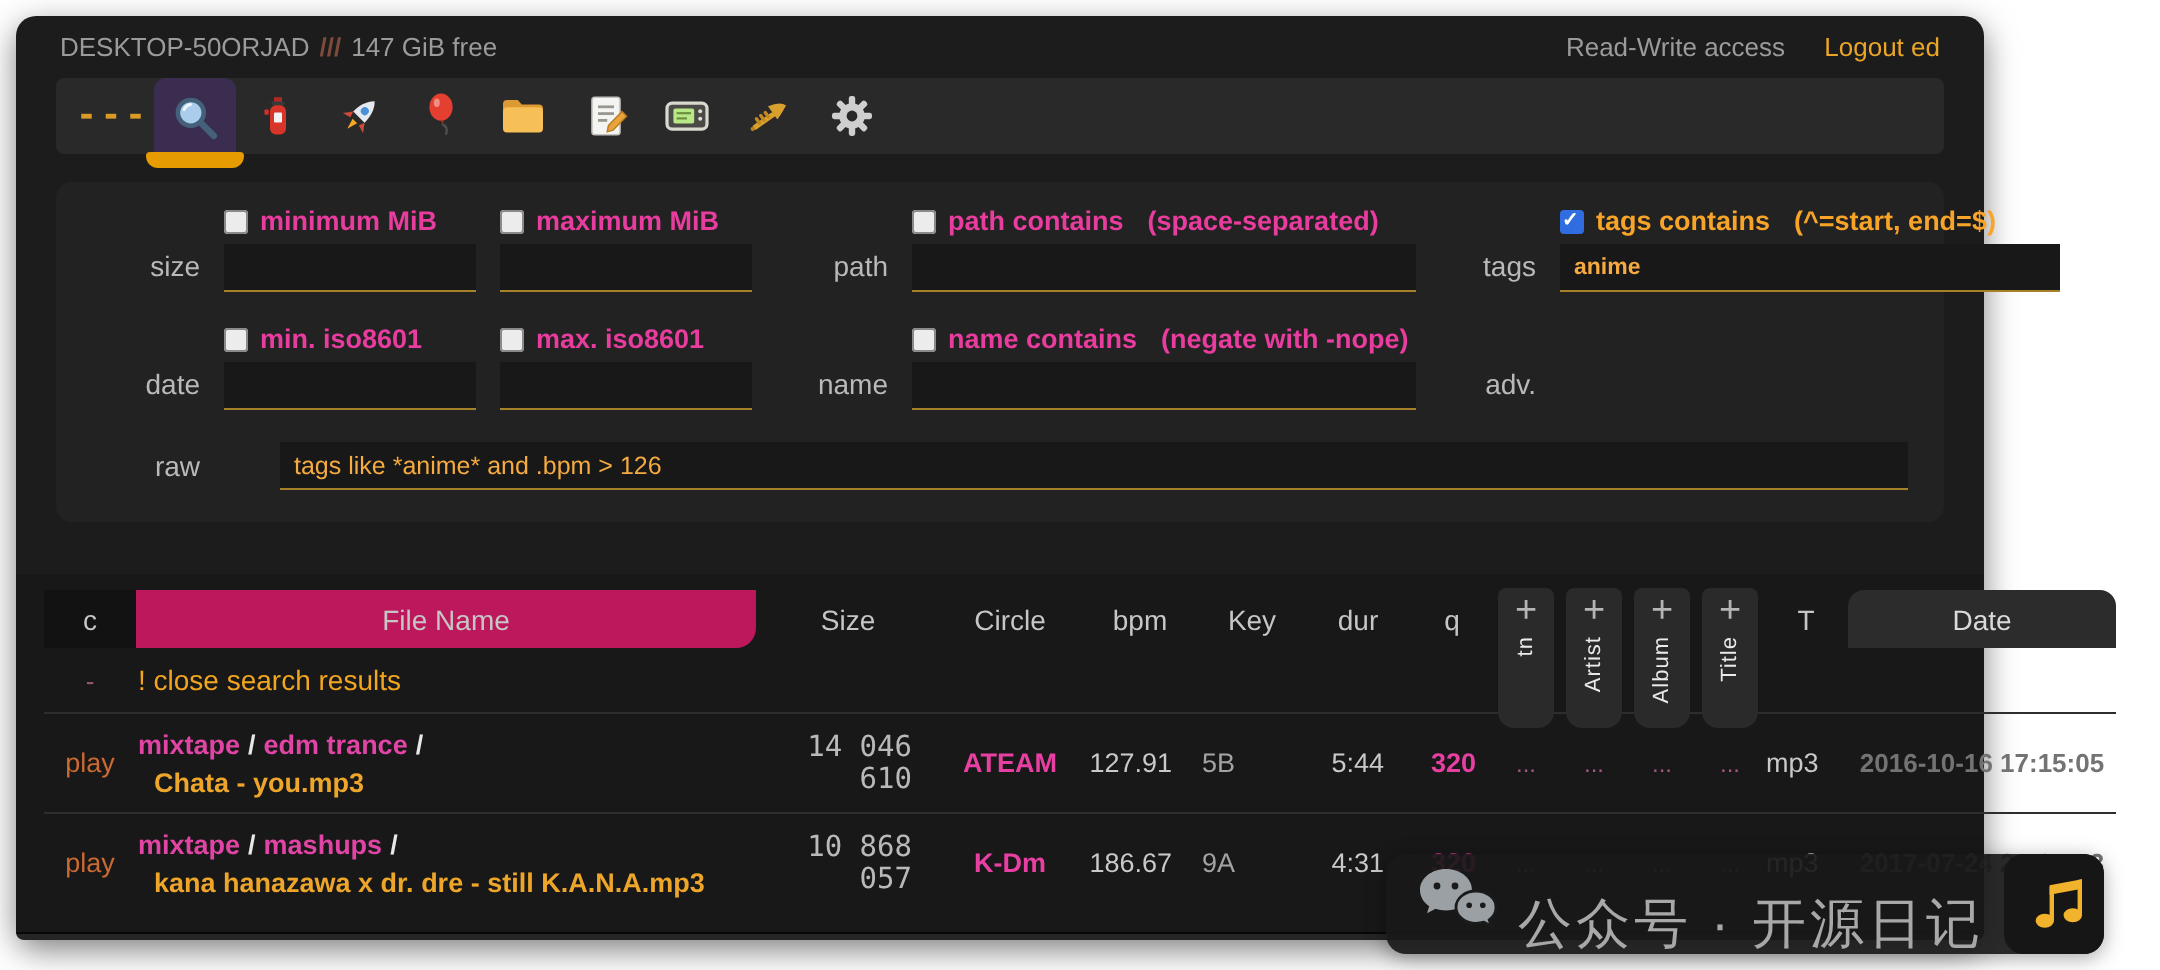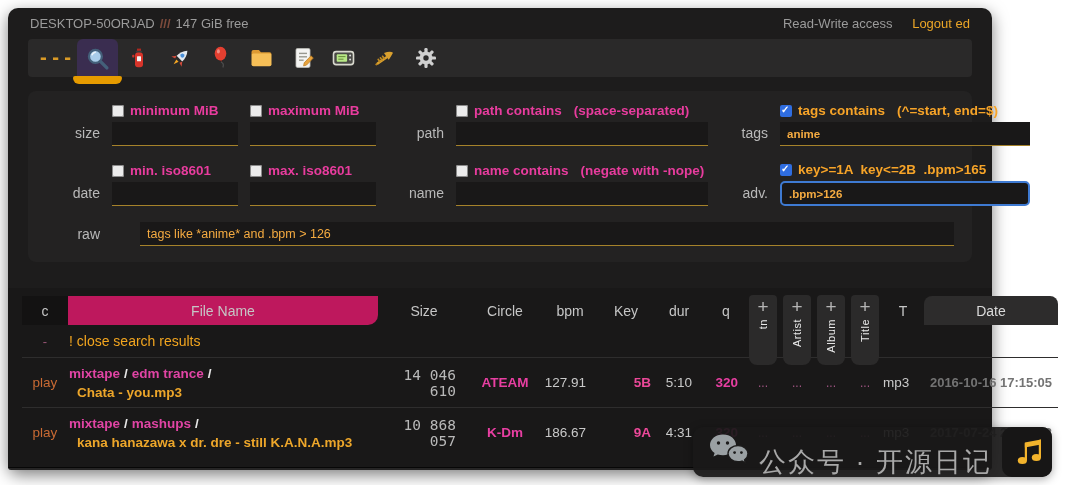--- a/index.html
+++ b/index.html
@@ -60,21 +60,21 @@
   a.play{color:#c96a33;cursor:pointer;}
   .closelbl{color:#f2a51f;font-weight:normal;font-size:14px;cursor:pointer;}
   .crumbs{line-height:19px;}
   .crumbs a{color:#e044a4;font-weight:bold;cursor:pointer;}
   .crumbs .sep2{color:#e8e8e8;font-weight:bold;padding:0 4px;}
   .fname{line-height:19px;margin-left:8px;}
   .fname a{color:#eda62a;font-weight:bold;cursor:pointer;}
   td.size{font-family:"DejaVu Sans Mono",monospace;color:#b9b9b9;font-size:14.5px;text-align:right;padding-right:14px;}
   td.circle{color:#e83fa2;font-weight:bold;text-align:center;}
   td.bpm,td.dur{color:#c9c9c9;text-align:right;padding-right:14px;}
-  td.key{color:#ec4899;font-weight:bold;text-align:right;}
+  td.key{color:#a3a3a3;font-weight:normal;text-align:left;}
   td.q{color:#e83fa2;font-weight:bold;text-align:right;padding-right:8px;}
   td.dots{color:#a05583;text-align:center;font-size:12px;}
   td.t{color:#c9c9c9;text-align:left;}
   td.date{color:#737373;font-weight:bold;font-size:13px;text-align:center;}
   
   .footer{margin-top:auto;height:21px;background:#262525;border-top:1px solid #070707;border-radius:0 0 10px 10px;}
   
   .watermark{position:absolute;right:28px;bottom:8px;height:50px;display:flex;align-items:center;gap:10px;
              background:rgba(26,25,25,.93);border-radius:10px;padding-left:16px;z-index:5;box-shadow:0 2px 10px rgba(0,0,0,.35);}
   .wm-text{color:#a8a8a8;font-size:27px;letter-spacing:2px;white-space:nowrap;margin-top:19px;}
@@ -236,24 +236,20 @@
       <div class="field">
         <div class="fl"><span class="cb"></span><span>max. iso8601</span></div>
         <input class="fin" type="text" value="" style="">
       </div>
       <div class="rowlab">name</div>
       <div class="field">
         <div class="fl"><span class="cb"></span><span>name contains</span><span class="hint">(negate with -nope)</span></div>
         <input class="fin" type="text" value="" style="">
       </div>
       <div class="rowlab">adv.</div>
-      <div class="field">
-        <div class="fl on"><span class="cb on"></span><span>key&gt;=1A  key&lt;=2B  .bpm&gt;165</span></div>
-        <input class="fin focus" type="text" value=".bpm&gt;126" style="">
-      </div>
     </div>
     <div class="rawrow">
       <div class="rowlab" style="padding-bottom:0;">raw</div>
       <input class="fin" type="text" value="tags like *anime* and .bpm &gt; 126" style="">
     </div>
   </div>
 
   <div class="tablewrap">
     <table>
       <colgroup>
@@ -318,21 +314,21 @@
       <tr class="data">
             <td class="c"><a class="play">play</a></td>
             <td>
               <div class="crumbs"><a>mixtape</a><b class="sep2">/</b><a>edm trance</a><b class="sep2">/</b></div>
               <div class="fname"><a>Chata - you.mp3</a></div>
             </td>
             <td class="size">14 046 610</td>
             <td class="circle">ATEAM</td>
             <td class="bpm">127.91</td>
             <td class="key">5B</td>
-            <td class="dur">5:10</td>
+            <td class="dur">5:44</td>
             <td class="q">320</td>
             <td class="dots">...</td>
             <td class="dots">...</td>
             <td class="dots">...</td>
             <td class="dots">...</td>
             <td class="t">mp3</td>
             <td class="date">2016-10-16 17:15:05</td>
           </tr>
           <tr class="data">
             <td class="c"><a class="play">play</a></td>

